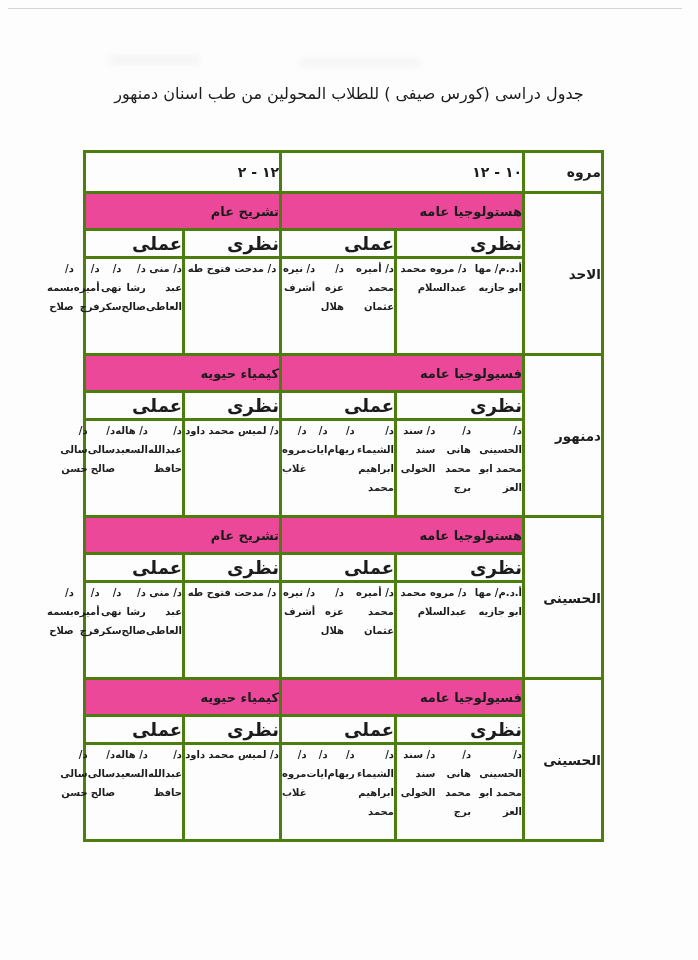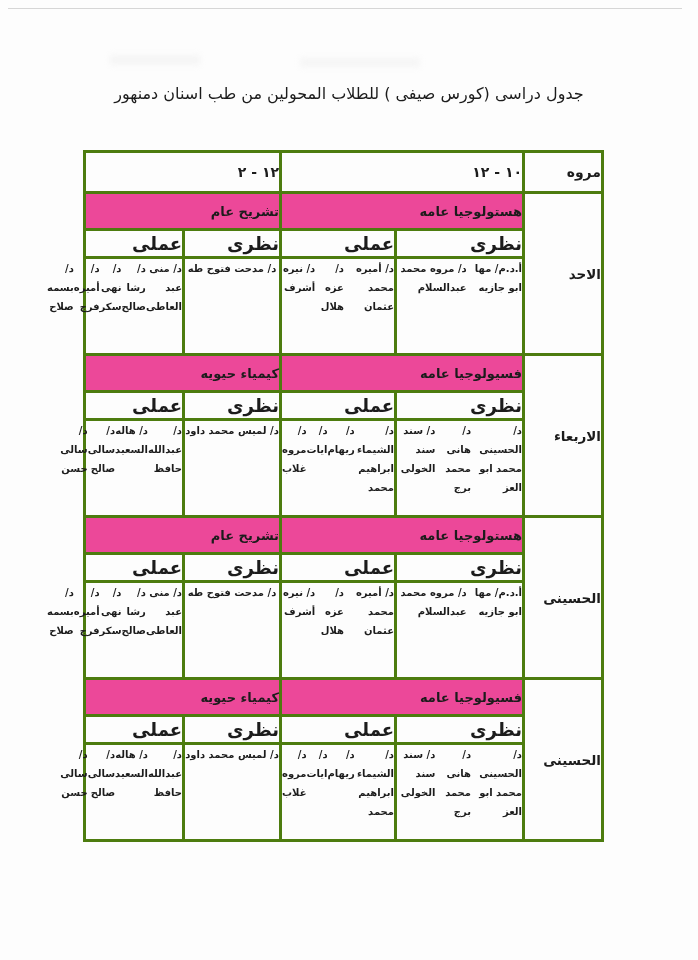--- a/index.html
+++ b/index.html
@@ -94,21 +94,21 @@
           <div class="names">
             <div class="name">د/ منى عبد العاطى</div>
             <div class="name">د/ رشا صالح</div>
             <div class="name">د/ نهى سكر</div>
             <div class="name">د/ أميره فرج</div>
             <div class="name">د/ بسمه صلاح</div>
           </div>
         </td>
       </tr>
       <tr class="subject-row">
-        <td class="day-cell" rowspan="3">الاربعاء</td>
+        <td class="day-cell" rowspan="3">دمنهور</td>
         <td class="subject-cell" colspan="2">فسيولوجيا عامه</td>
         <td class="subject-cell" colspan="2">كيمياء حيويه</td>
       </tr>
       <tr class="subhead-row">
         <td class="subhead-cell">نظرى</td>
         <td class="subhead-cell">عملى</td>
         <td class="subhead-cell">نظرى</td>
         <td class="subhead-cell">عملى</td>
       </tr>
       <tr class="names-row">

